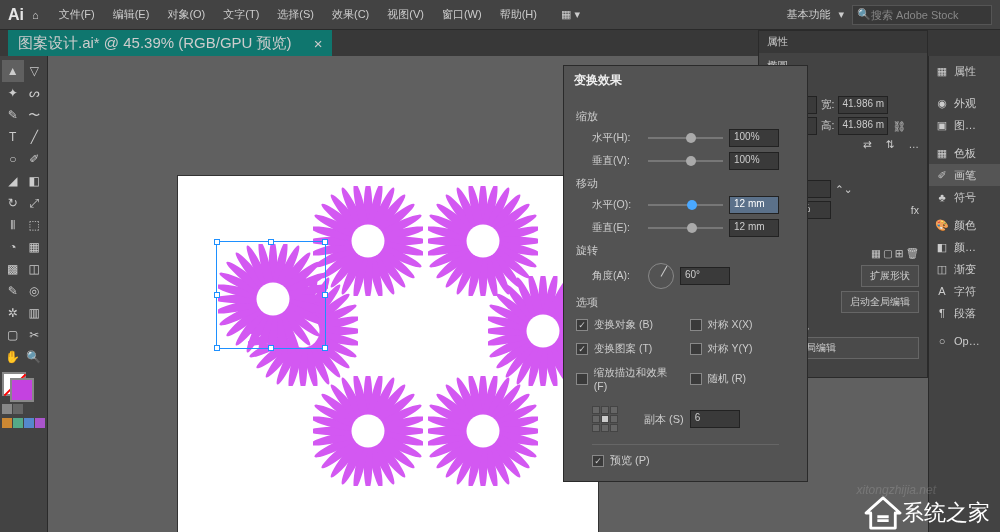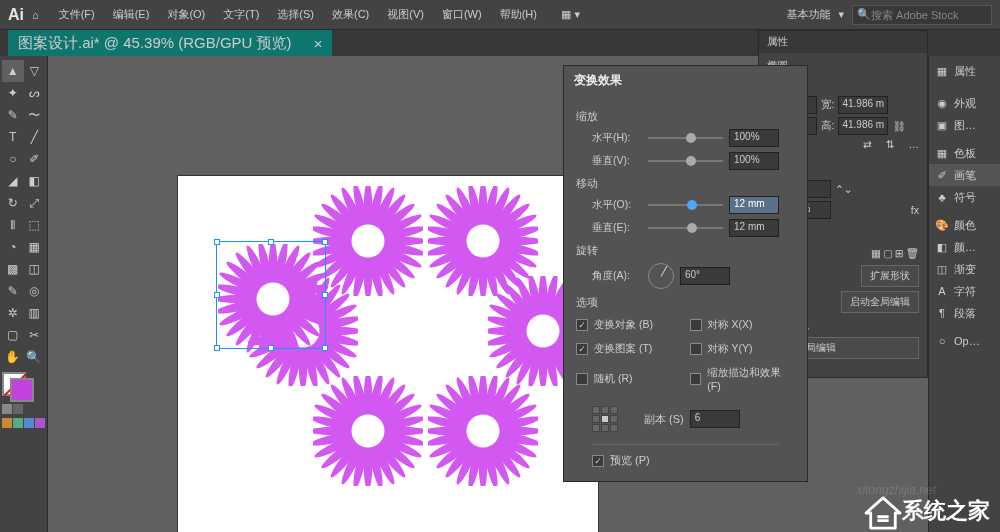--- a/index.html
+++ b/index.html
@@ -93,21 +93,21 @@
     .prop-tab { padding: 4px 8px; background: #383838; }
     .prop-body { padding: 6px 8px; }
     .prop-section { color: #aaa; margin: 6px 0 3px; }
     .prop-row { display: flex; align-items: center; gap: 4px; margin: 3px 0; }
     .prop-input { width: 50px; height: 18px; background: #3a3a3a; border: 1px solid #222; color: #ccc; padding: 1px 3px; font-size: 10px; }
     .prop-btn { padding: 3px 8px; border: 1px solid #666; background: #4a4a4a; color: #ccc; font-size: 10px; cursor: pointer; }
     .prop-btn-row { display: flex; gap: 4px; margin: 4px 0; flex-wrap: wrap; }
     
     
     .wm1 { position: absolute; bottom: 35px; right: 64px; color: rgba(255,255,255,0.15); font-size: 12px; font-style: italic; }
-    .wm2 { position: absolute; bottom: 2px; right: 10px; color: #fff; font-size: 22px; font-weight: bold; display: flex; }
+    .wm2 { position: absolute; bottom: 2px; right: 10px; color: #fff; font-size: 22px; font-weight: normal; display: flex; align-items: center; }
     .house { width: 38px; height: 34px; position: relative; }
   </style>
 </head>
 <body>
 
 <div class="menubar">
   <span class="ai-logo">Ai</span>
   <span class="home-icon">⌂</span>
   <div class="menu-items">
     <span class="menu-item">文件(F)</span>
@@ -628,25 +628,25 @@
       <div class="checkbox-row">
             <div class="cb">✓</div>
             <span>变换图案 (T)</span>
           </div>
       <div class="checkbox-row">
             <div class="cb"></div>
             <span>对称 Y(Y)</span>
           </div>
       <div class="checkbox-row">
             <div class="cb"></div>
-            <span>随机 (R)</span>
+            <span>缩放描边和效果 (F)</span>
           </div>
       <div class="checkbox-row">
             <div class="cb"></div>
-            <span>缩放描边和效果 (F)</span>
+            <span>随机 (R)</span>
           </div>
     </div>
 
     <div class="row" style="margin-top:10px;">
       <div class="anchor-grid">
         <div class="anchor-cell"></div>
             <div class="anchor-cell"></div>
             <div class="anchor-cell"></div>
         <div class="anchor-cell"></div>
             <div class="anchor-cell" style="background:#ccc;"></div>

